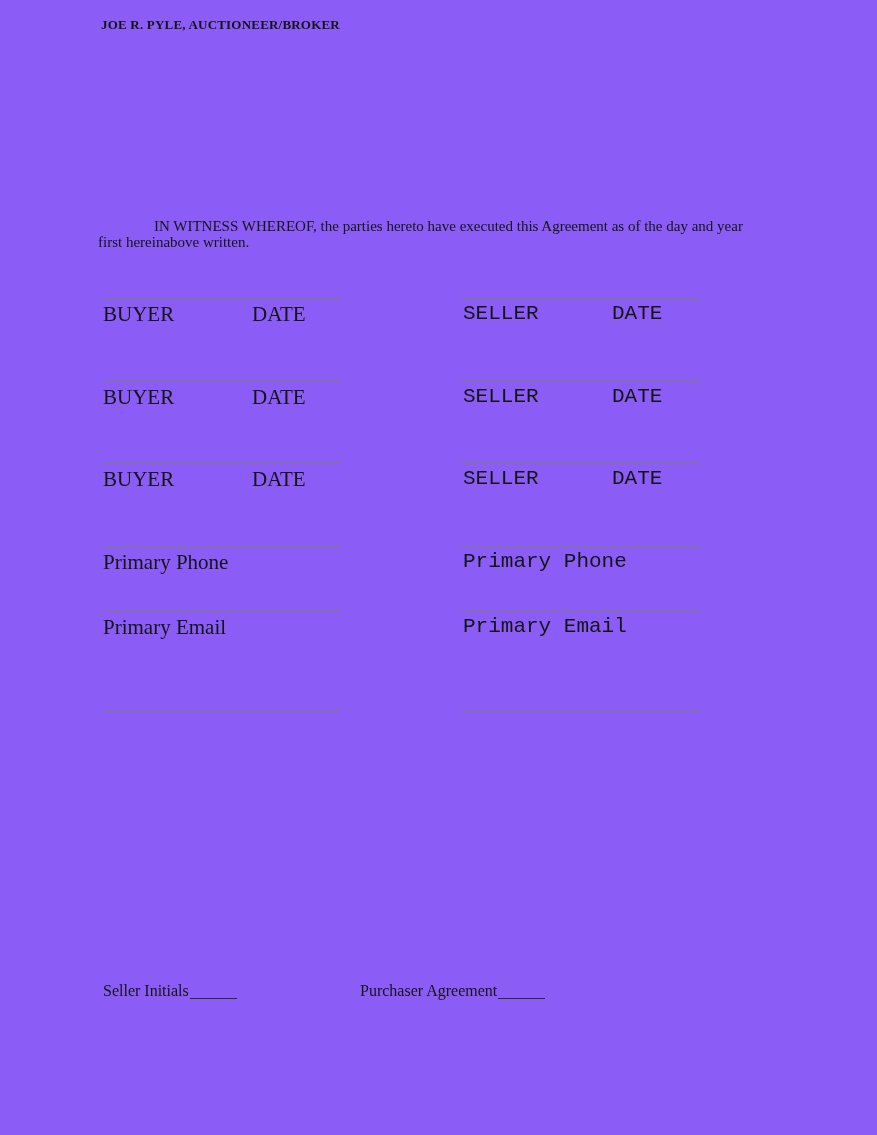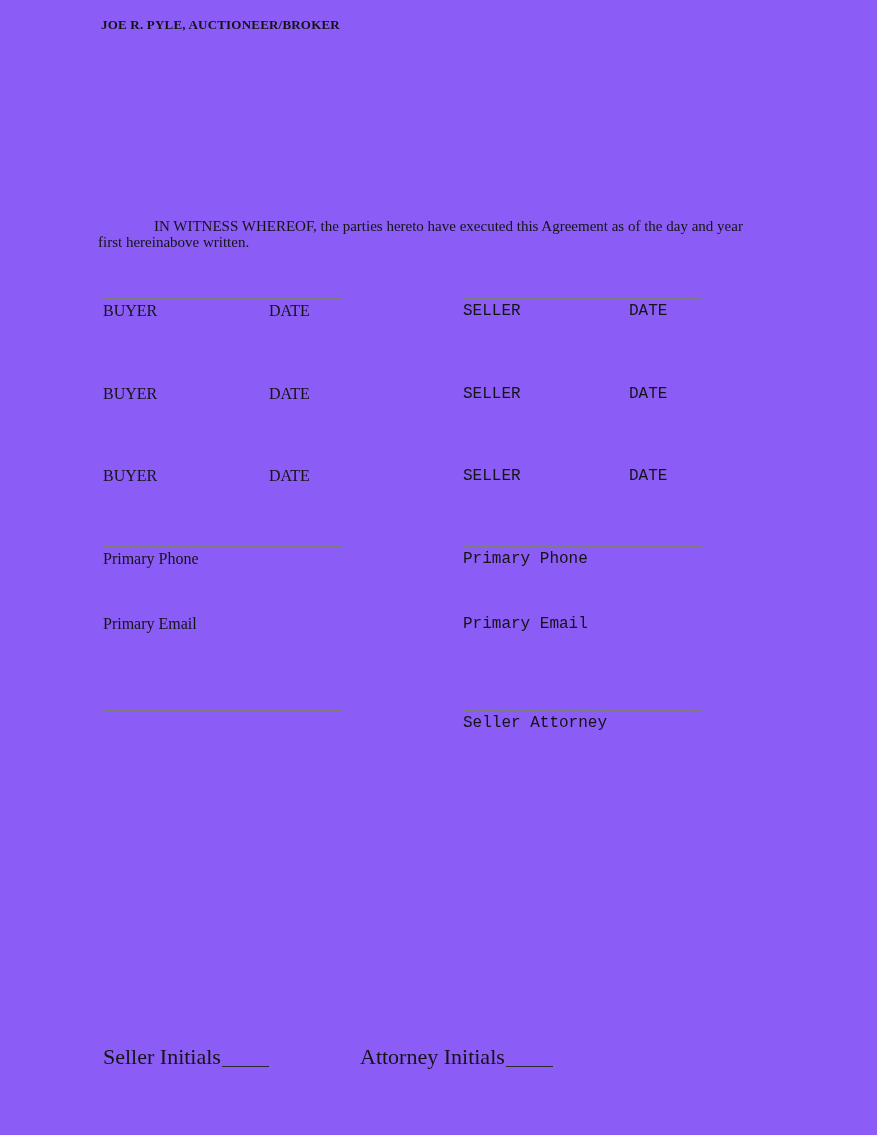--- a/index.html
+++ b/index.html
@@ -46,32 +46,32 @@
   .col-right { left: 463px; font-family: Liberation Mono, monospace; }
   .sig-line {
     width: 238px;
     height: 0;
     border-top: 1px solid #7d7d7d;
   }
   .labels {
     position: relative;
     margin-top: 3px;
     height: 17px;
-    font-size: 16px;
+    font-size: 21px;
     white-space: nowrap;
   }
   .date {
     position: absolute;
-    left: 166px;
+    left: 149px;
     top: 0;
   }
   .footer-item {
     position: absolute;
-    top: 1044px;
-    font-size: 22px;
+    top: 982px;
+    font-size: 16px;
     white-space: nowrap;
   }
   .footer-item.seller    { left: 103px; }
   .footer-item.purchaser { left: 360px; }
   .blank {
     display: inline-block;
     width: 47px;
     height: 14px;
     margin-left: 1px;
     border-bottom: 1.5px solid #2a2a2a;
@@ -167,26 +167,23 @@
       </div>
     </div>
   </div>
 
   <div class="row" style="top:710px">
     <div class="col col-left">
       <div class="sig-line"></div>
     </div>
     <div class="col col-right">
       <div class="sig-line"></div>
-      <div class="labels">
-        <span>Seller Attorney</span>
-      </div>
     </div>
   </div>
 
   <div class="footer-item seller">
     <span>Seller Initials</span><span class="blank"></span>
   </div>
   <div class="footer-item purchaser">
-    <span>Attorney Initials</span><span class="blank"></span>
+    <span>Purchaser Agreement</span><span class="blank"></span>
   </div>
 
 </div>
 
 </body></html>

